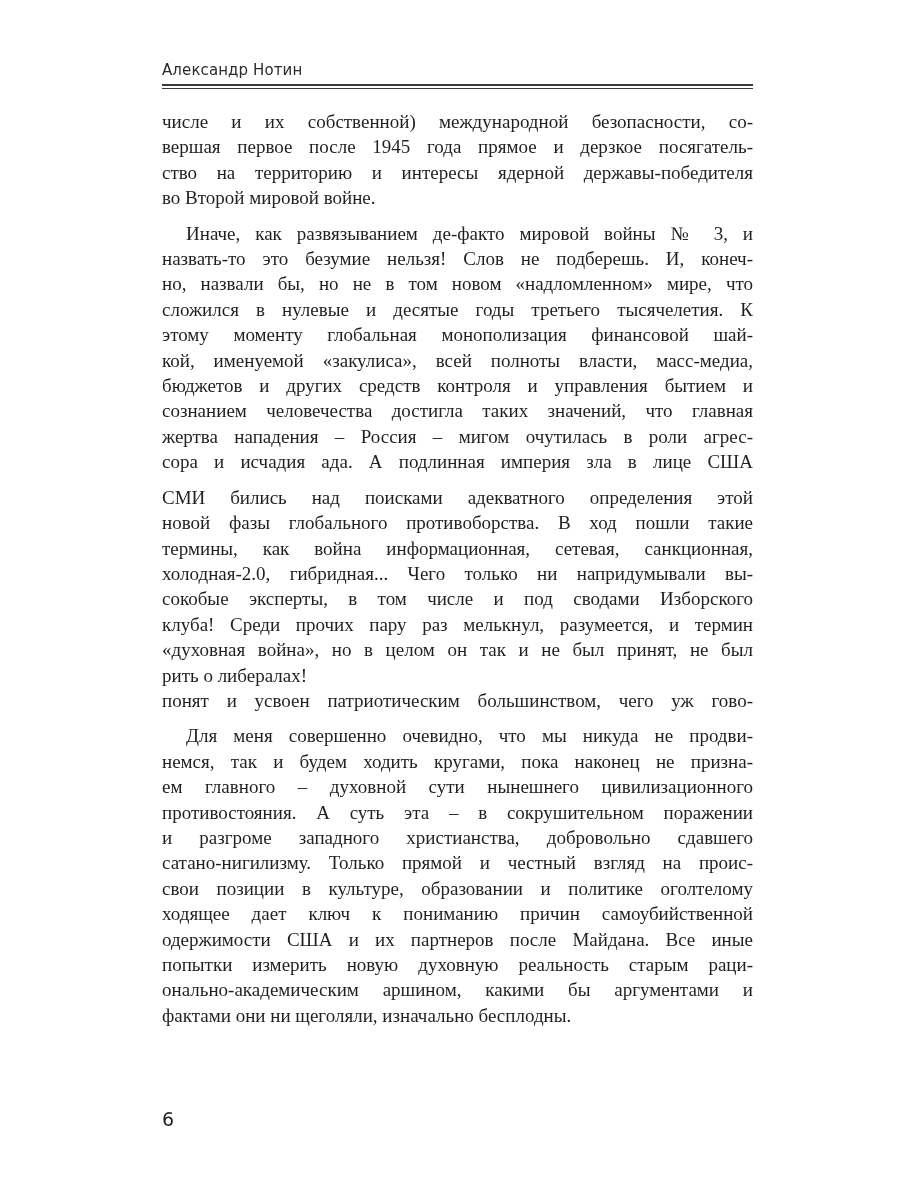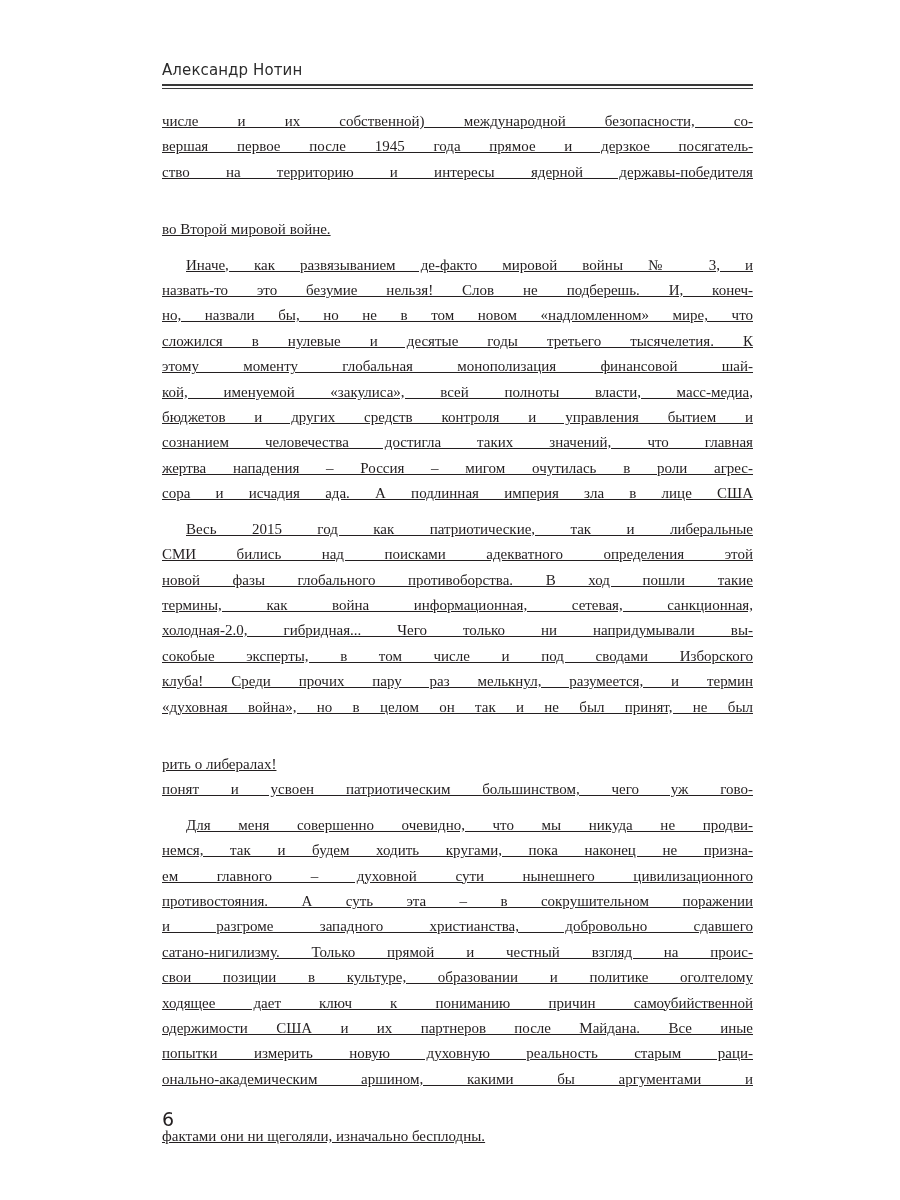--- a/index.html
+++ b/index.html
@@ -9,25 +9,25 @@
   }
   .page { position: absolute; left: 162px; top: 60px; width: 591px; }
   .running-head {
     font-family: "DejaVu Sans", sans-serif; font-size: 15px; color: #2b2b2b;
     letter-spacing: 0.1px; height: 20px; line-height: 20px;
   }
   .rule { margin-top: 4px; height: 2px; background: #3a3a3a; }
   .rule2 { margin-top: 2px; height: 1px; background: #3a3a3a; }
   .body-text { margin-top: 20px; }
   .para {
-    font-family: "Liberation Serif", serif; font-size: 15px; line-height: 25.4px;
-    text-align: justify; margin: 0 0 10px 0; text-decoration: underline;
+    font-family: "Liberation Serif", serif; font-size: 19px; line-height: 25.4px;
+    text-align: justify; margin: 0 0 10px 0;
   }
   .para .line { display: block; text-align: justify; text-align-last: justify; white-space: nowrap; }
-  .para .line.last { text-align-last: left; margin-top: 32px; }
+  .para .line.last { text-align-last: left; }
   .para .line.indent { text-indent: 24px; }
   .page-number {
     position: absolute; left: 162px; top: 1108px;
     font-family: "DejaVu Sans", sans-serif; font-size: 19px; color: #231f20;
   }
 </style>
 </head>
 <body>
 
 <div class="page">
@@ -47,21 +47,20 @@
         <span class="line">но, назвали бы, но не в том новом «надломленном» мире, что</span>
         <span class="line">сложился в нулевые и десятые годы третьего тысячелетия. К</span>
         <span class="line">этому моменту глобальная монополизация финансовой шай-</span>
         <span class="line">кой, именуемой «закулиса», всей полноты власти, масс-медиа,</span>
         <span class="line">бюджетов и других средств контроля и управления бытием и</span>
         <span class="line">сознанием человечества достигла таких значений, что главная</span>
         <span class="line">жертва нападения – Россия – мигом очутилась в роли агрес-</span>
         <span class="line">сора и исчадия ада. А подлинная империя зла в лице США</span>
       </p>
       <p class="para">
-        <span class="line indent">Весь 2015 год как патриотические, так и либеральные</span>
         <span class="line">СМИ бились над поисками адекватного определения этой</span>
         <span class="line">новой фазы глобального противоборства. В ход пошли такие</span>
         <span class="line">термины, как война информационная, сетевая, санкционная,</span>
         <span class="line">холодная-2.0, гибридная... Чего только ни напридумывали вы-</span>
         <span class="line">сокобые эксперты, в том числе и под сводами Изборского</span>
         <span class="line">клуба! Среди прочих пару раз мелькнул, разумеется, и термин</span>
         <span class="line">«духовная война», но в целом он так и не был принят, не был</span>
         <span class="line last">рить о либералах!</span>
         <span class="line">понят и усвоен патриотическим большинством, чего уж гово-</span>
       </p>

